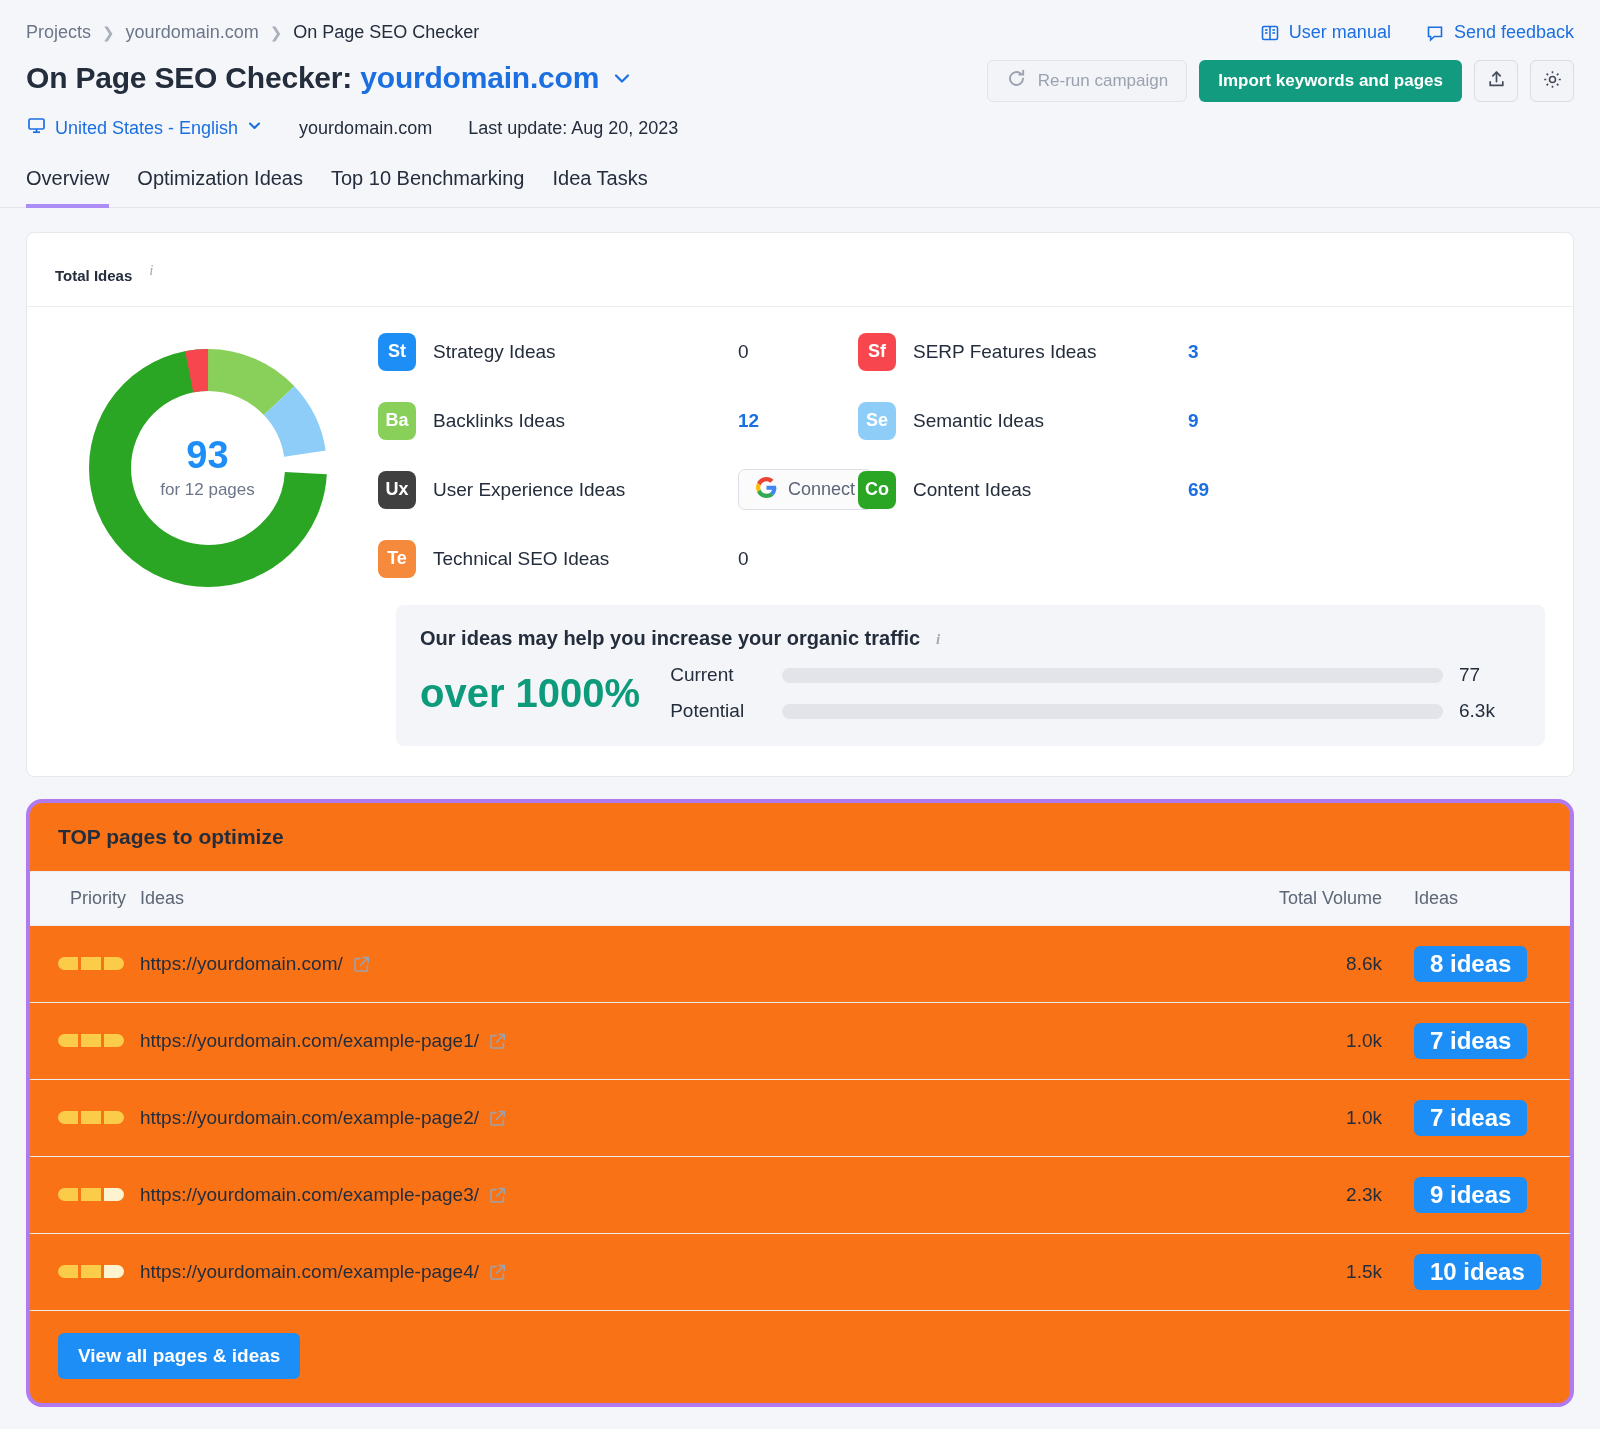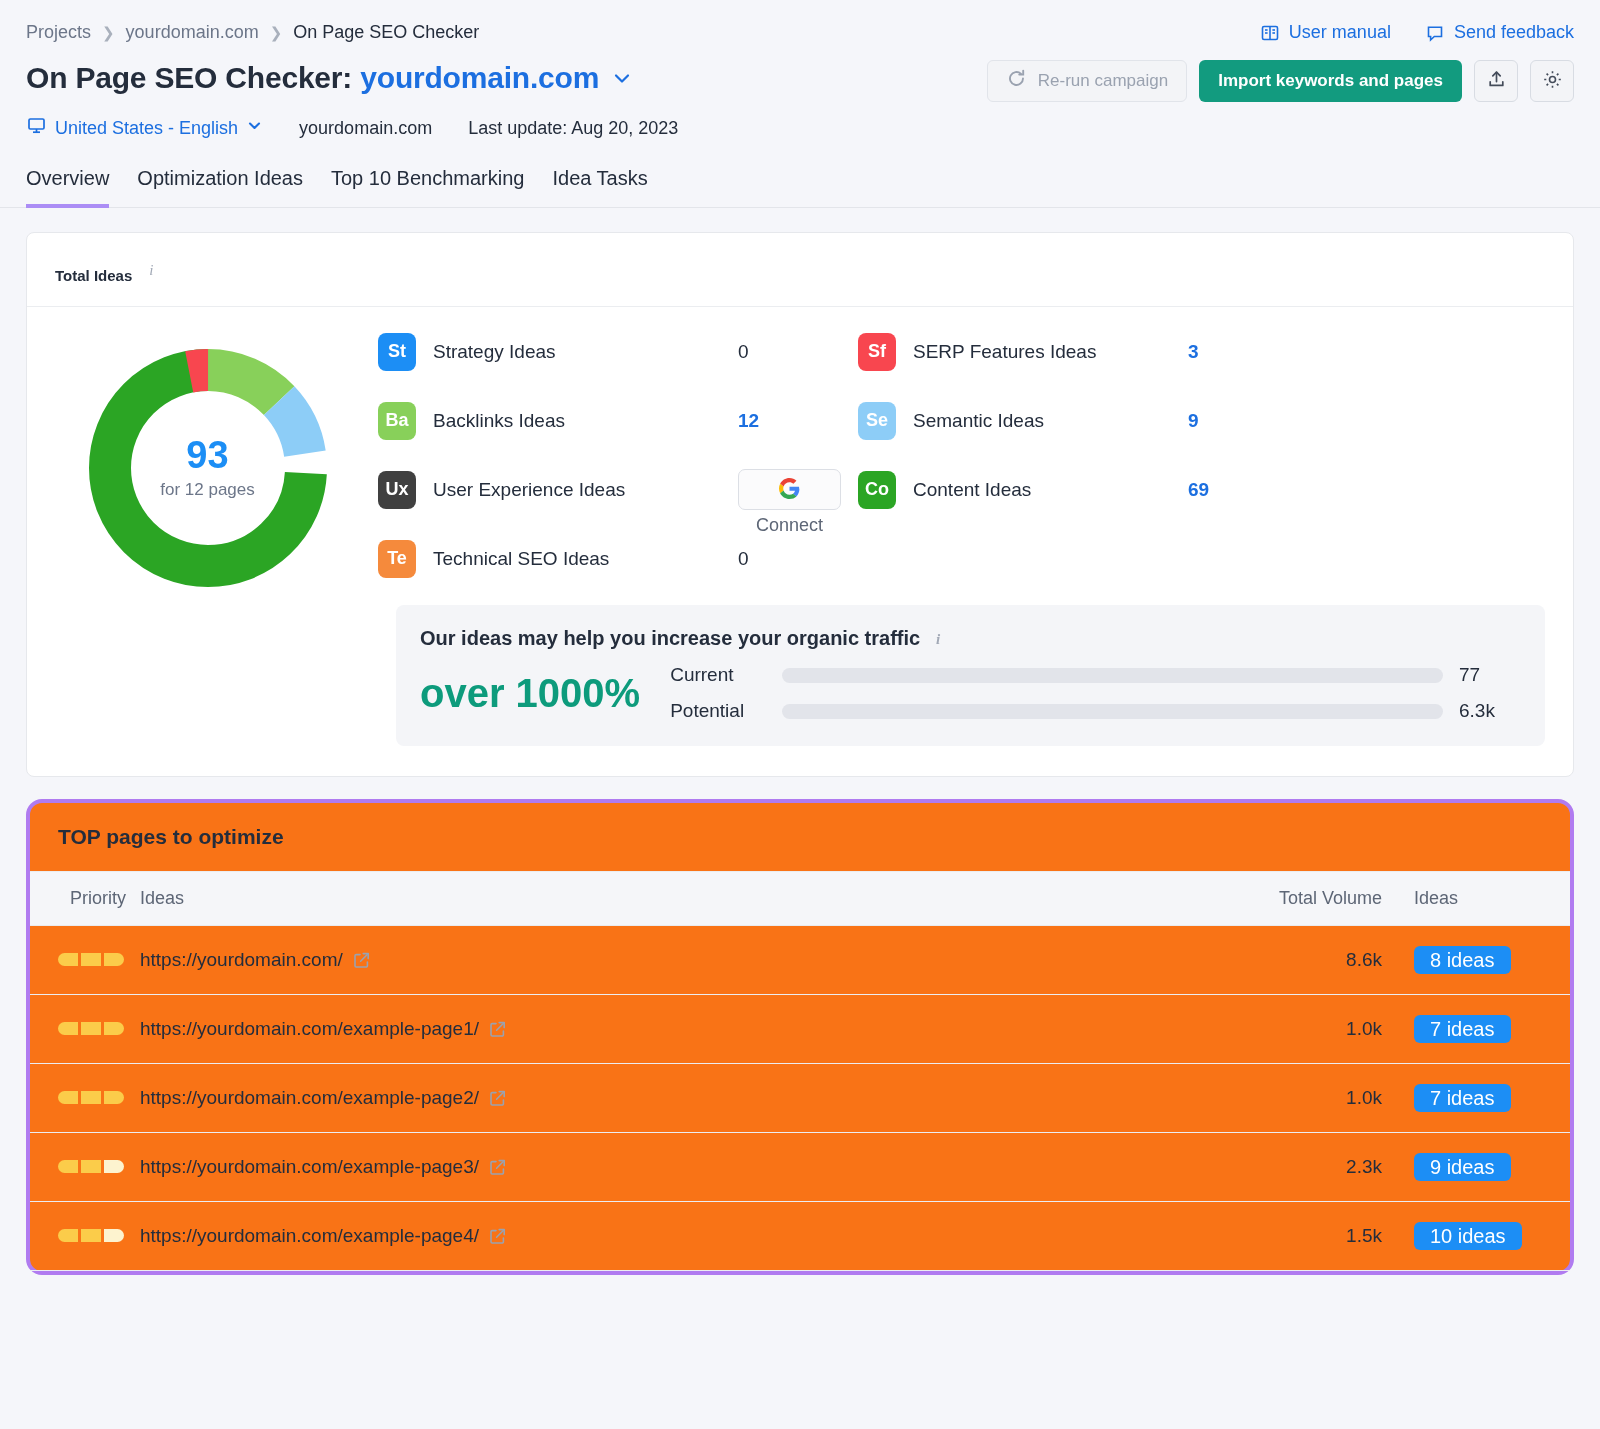--- a/index.html
+++ b/index.html
@@ -75,21 +75,21 @@
   .ideas-area { flex: 1; padding-left: 18px; }
   .ideas-grid { display: grid; grid-template-columns: 360px 120px 330px 120px; row-gap: 12px; align-items: center; }
   .idea-cell { display: flex; align-items: center; gap: 17px; height: 57px; }
   .sq { width: 38px; height: 38px; border-radius: 8px; color: #fff; font-size: 18px; font-weight: bold; display: flex; align-items: center; justify-content: center; flex: none; }
   .idea-label { font-size: 19px; }
   .idea-val { font-size: 19px; color: #1c6fe0; font-weight: bold; }
   .idea-val.zero { color: #242d3c; font-weight: normal; }
   .connect-btn {
     border: 1px solid #dcdfe5; background: #fbfbfc; border-radius: 7px;
     height: 41px; padding: 8px 17px; display: inline-flex; align-items: center; gap: 11px;
-    font-size: 18px; color: #5d6676; cursor: pointer; font-family: inherit; flex-direction: column;
+    font-size: 18px; color: #5d6676; cursor: pointer; font-family: inherit;
   }
 
   
   .traffic { margin: 18px 0 0 18px; background: #f4f5f8; border-radius: 8px; padding: 22px 28px 24px 24px; }
   .traffic-head { display: flex; align-items: center; gap: 10px; font-size: 20px; font-weight: bold; }
   .traffic-body { display: flex; align-items: center; margin-top: 14px; gap: 30px; }
   .big-pct { font-size: 40px; font-weight: bold; color: #0d9b7c; white-space: nowrap; }
   .bars { flex: 1; display: flex; flex-direction: column; gap: 14px; }
   .bar-line { display: flex; align-items: center; gap: 16px; }
   .bar-label { width: 96px; font-size: 19px; color: #242d3c; }
@@ -117,22 +117,22 @@
   .seg { width: 20px; height: 13px; background: #fbcc4a; }
   .seg.off { background: #fdf3cf; }
   .seg:first-child { border-radius: 7px 0 0 7px; }
   .seg:last-child { border-radius: 0 7px 7px 0; }
 
   .page-cell { display: flex; align-items: center; gap: 9px; }
   .ext-link { display: inline-flex; color: #9aa2b0; cursor: pointer; }
 
   .ideas-pill {
     display: inline-flex; align-items: center; justify-content: center;
-    background: #1c8ef5; color: #fff; font-weight: normal; font-size: 20px;
-    border-radius: 6px; height: 28px; padding: 0 16px; cursor: pointer;
+    background: #1c8ef5; color: #fff; font-weight: bold; font-size: 24px;
+    border-radius: 6px; height: 36px; padding: 0 16px; cursor: pointer;
   }
   .tp-footer { padding: 22px 28px 24px 28px; }
   .view-all {
     background: #1c8ef5; color: #fff; font-weight: bold; font-size: 19px;
     border: none; border-radius: 6px; height: 46px; padding: 0 20px; cursor: pointer;
     font-family: inherit;
   }
 </style>
 </head>
 <body>
@@ -487,15 +487,18 @@
                   </svg>
                 </span>
               </div>
             </td>
             <td class="c-vol">1.5k</td>
             <td class="c-ideas"><span class="ideas-pill">10 ideas</span></td>
           </tr>
         </tbody>
     </table>
 
+    <div class="tp-footer">
+      <button class="view-all">View all pages &amp; ideas</button>
+    </div>
   </div>
 
 </div>
 
 </body></html>

